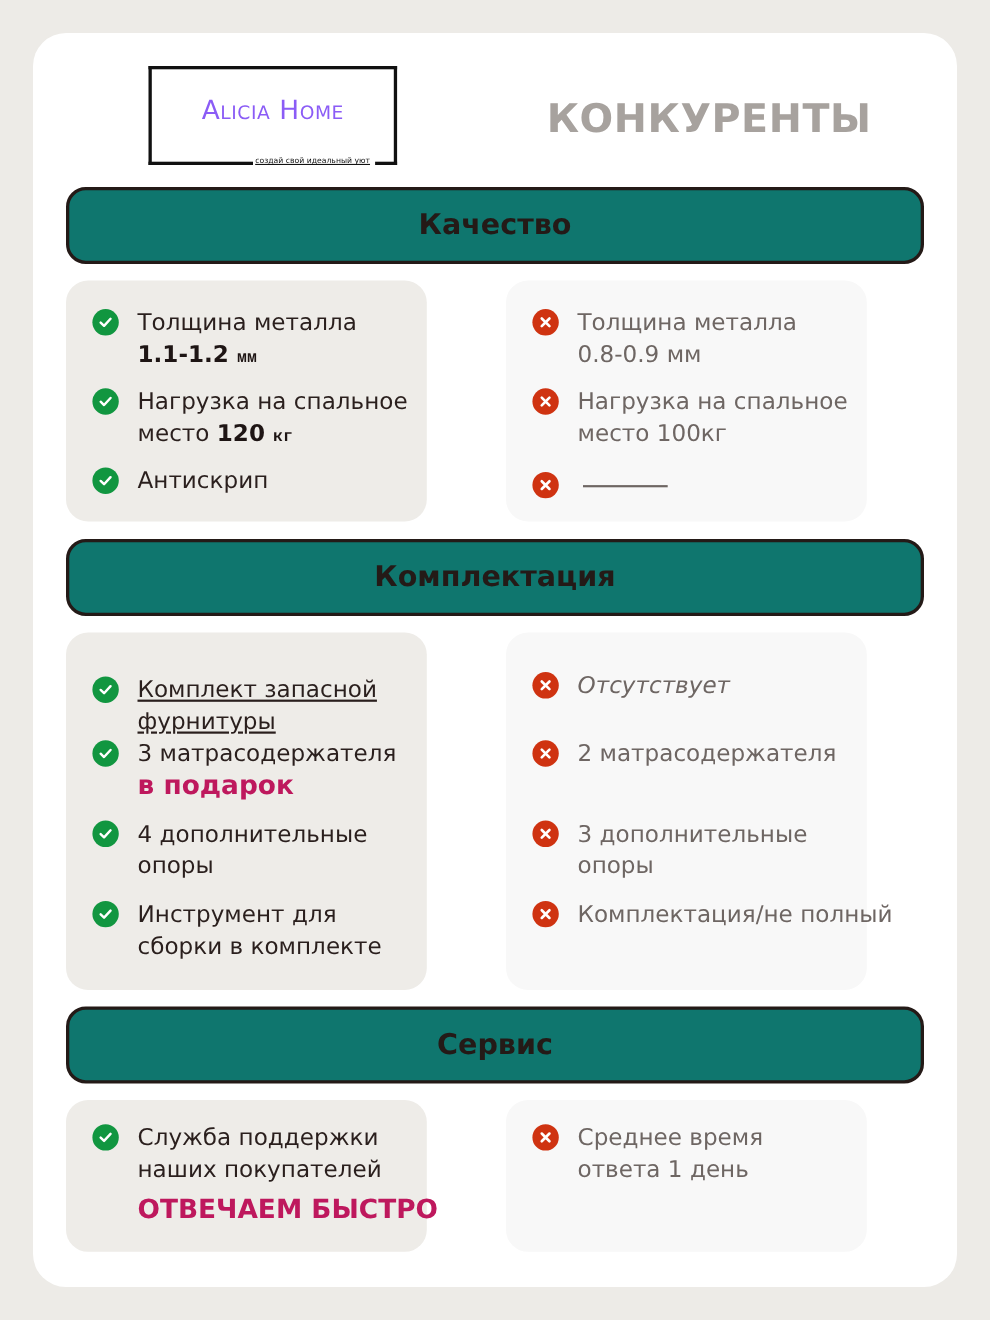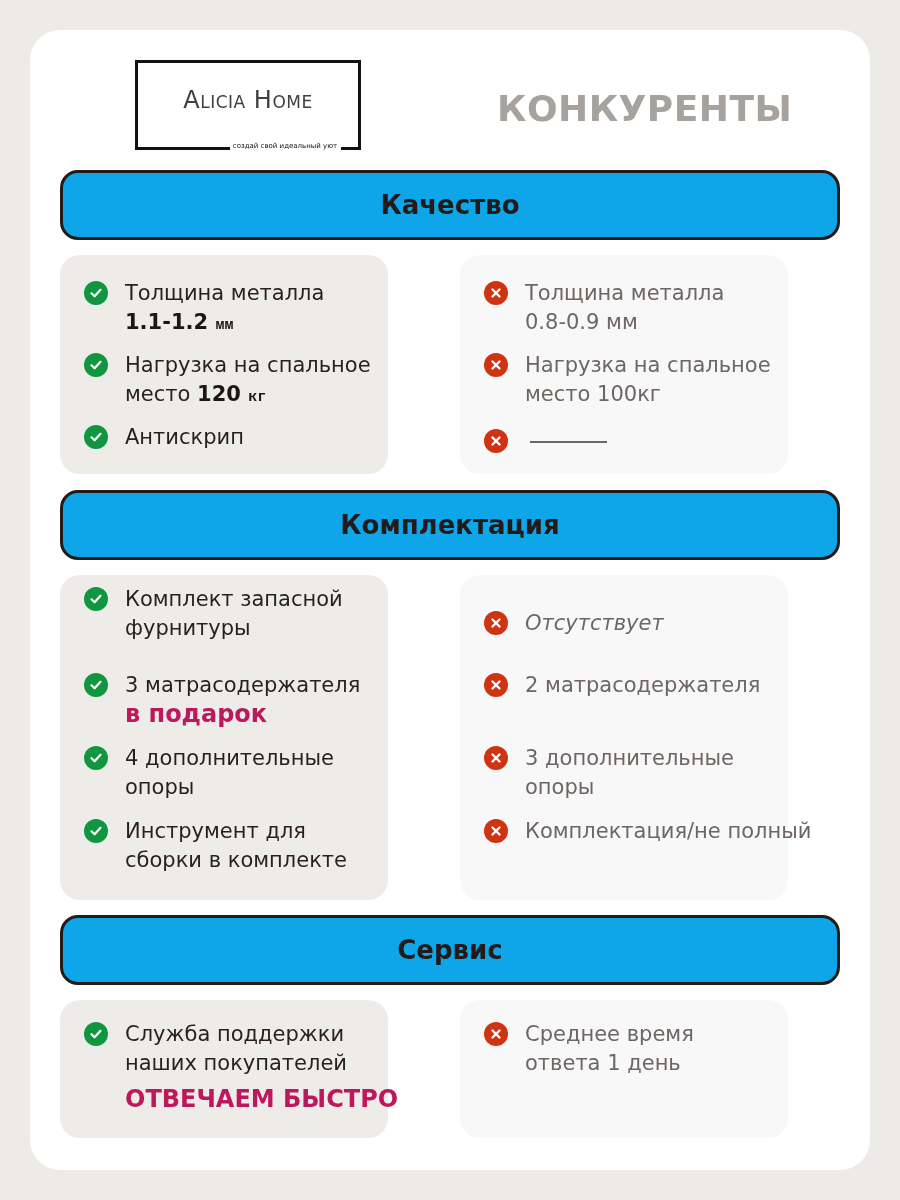--- a/index.html
+++ b/index.html
@@ -36,48 +36,49 @@
       width: 20px; height: 3px; background: #111;
     }
     .logo-title {
       position: absolute;
       left: 135px; top: 86px;
       width: 226px;
       text-align: center;
       font-family: "DejaVu Sans", sans-serif;
       font-size: 24px;
       letter-spacing: 0.5px;
-      color: #404040;
+      color: #8b5cf6;
       font-variant: small-caps;
     }
     .logo-tagline {
       position: absolute;
       left: 232px; top: 142px;
       width: 106px;
       font-size: 7px;
       color: #111;
-      text-align: center;
+      text-align: left;
       white-space: nowrap;
+      text-decoration: underline;
     }
     .competitors-title {
       position: absolute;
       left: 497px; top: 88px;
       font-family: "DejaVu Sans", sans-serif;
       font-weight: bold;
       font-size: 36px;
       letter-spacing: 0.5px;
       color: #a7a29e;
     }
     .section-header {
       position: absolute;
       left: 60px;
       width: 780px; height: 70px;
       border: 3px solid #241a17;
       border-radius: 18px;
-      background: #0ea5e9;
+      background: #0f766e;
       display: flex; align-items: center; justify-content: center;
     }
     .section-header span {
       font-size: 26px;
       font-weight: 600;
       color: #241a17;
     }
     .panel {
       position: absolute;
       width: 328px;
@@ -210,21 +211,21 @@
       <span class="dash"></span>
     </div>
   </div>
 </div>
 
 <div class="section-header" style="top:490px;">
   <span>Комплектация</span>
 </div>
 
 <div class="panel ours" style="top:575px;height:325px;">
-  <div class="item" style="top:10px;">
+  <div class="item" style="top:38px;text-decoration:underline;">
     <span class="icon check">
         <svg viewBox="0 0 14 14">
           <path d="M2.5 7.2 L5.6 10.2 L11.5 3.8" fill="none" stroke="#fff" stroke-width="2.2" stroke-linecap="round" stroke-linejoin="round"></path>
         </svg>
       </span>
     <div class="text">
       <div>Комплект запасной</div>
       <div>фурнитуры</div>
     </div>
   </div>

